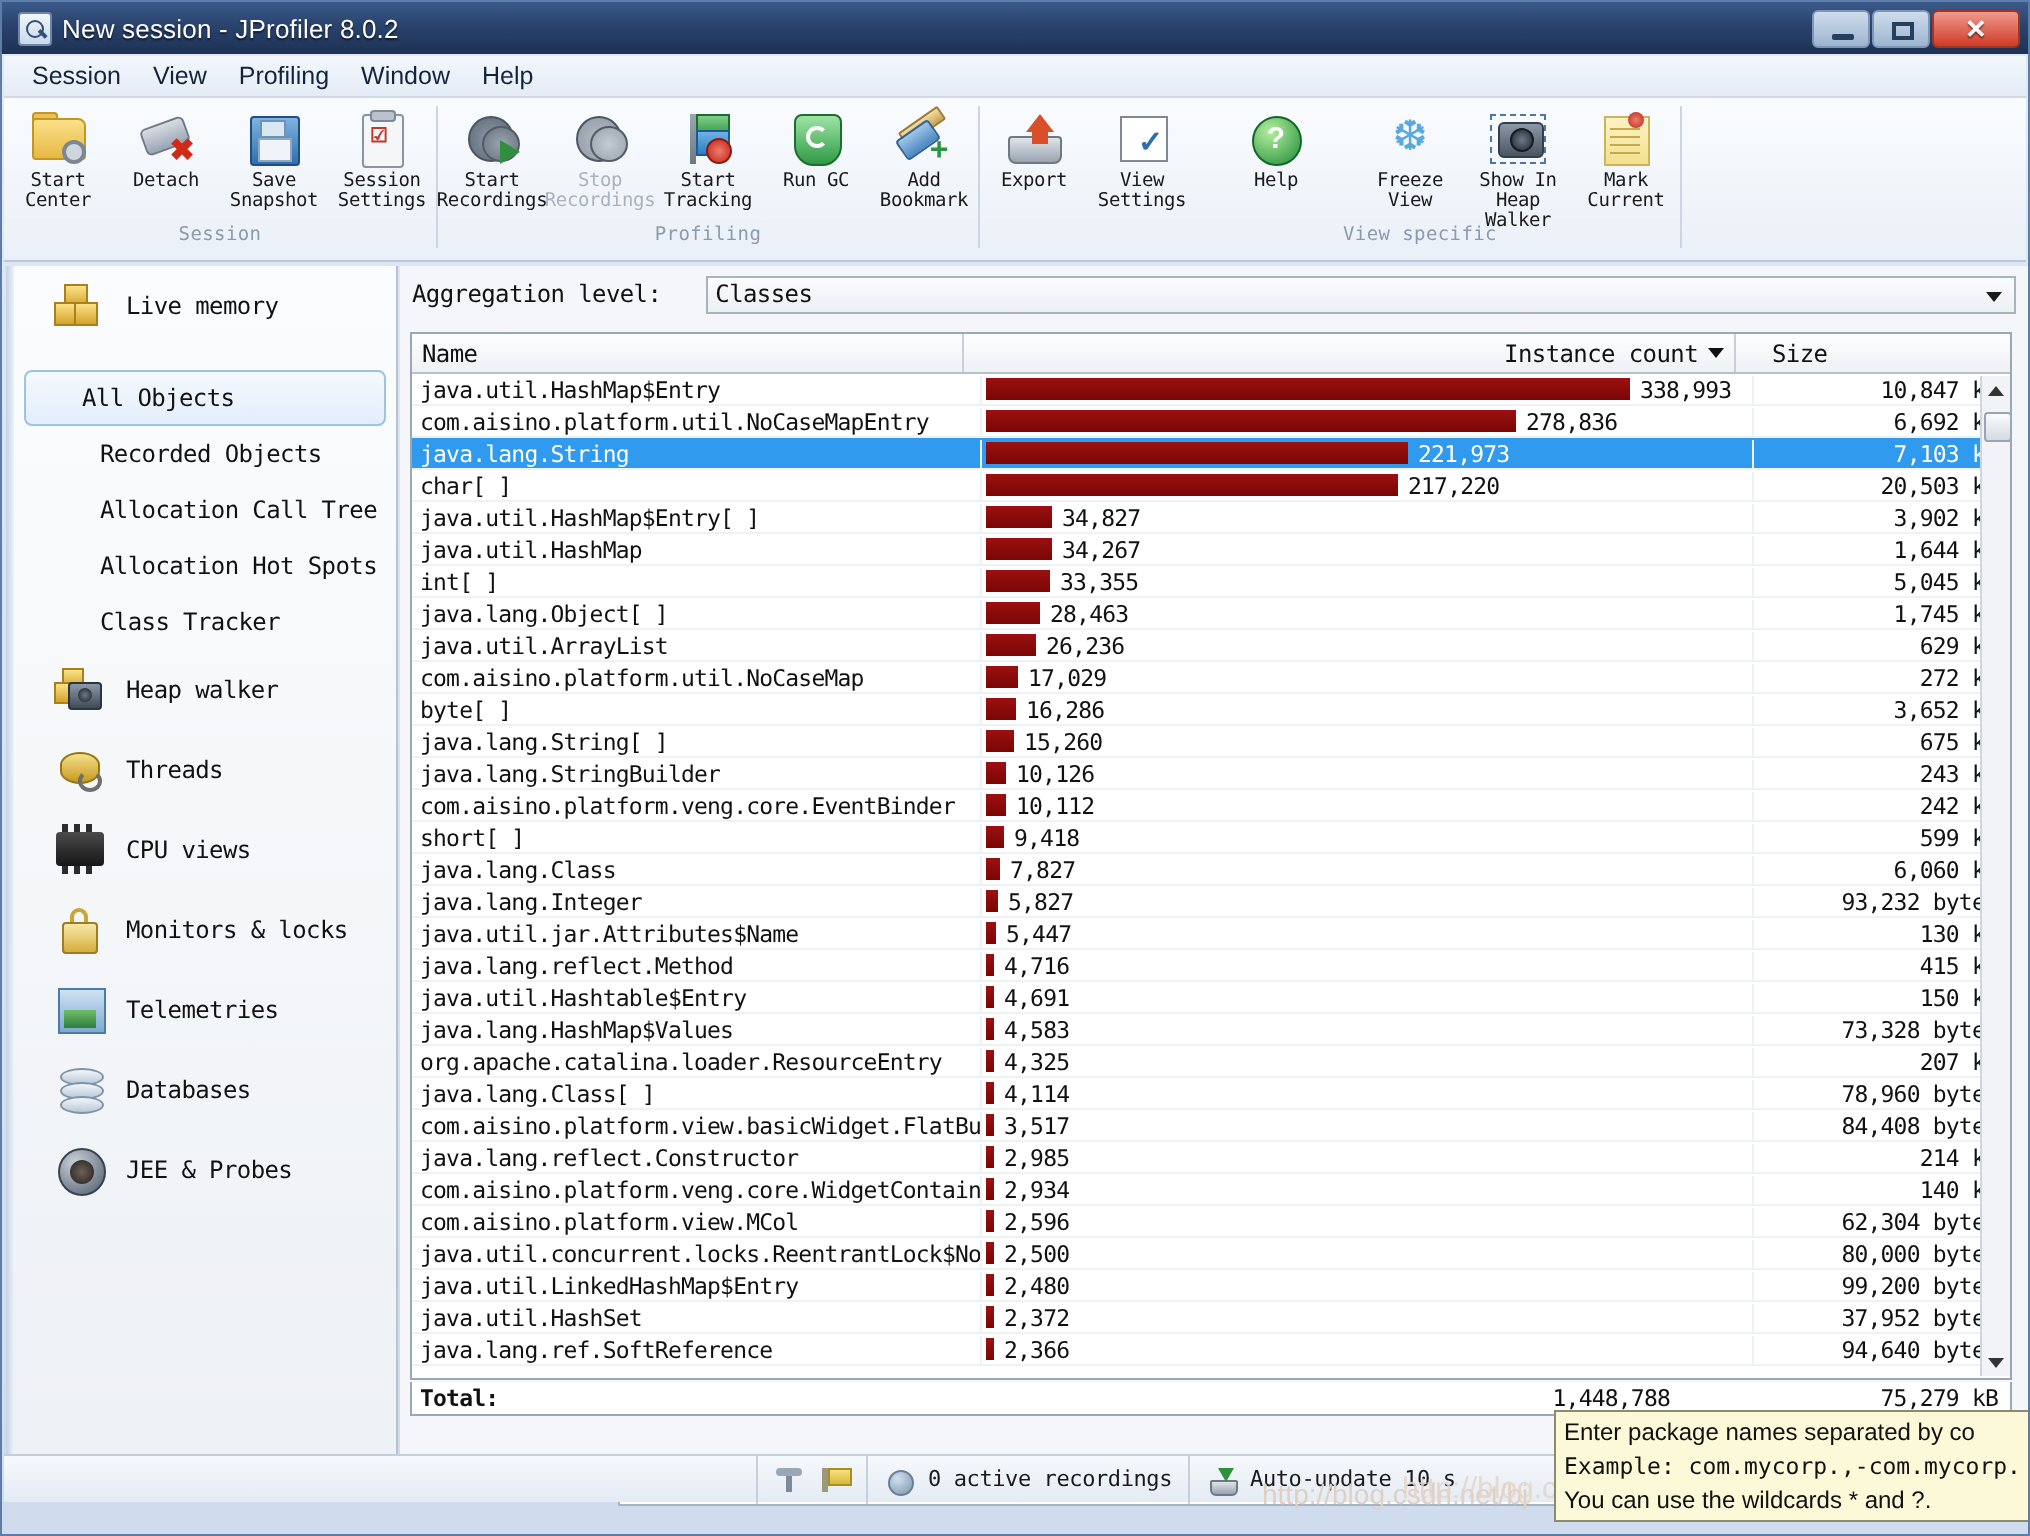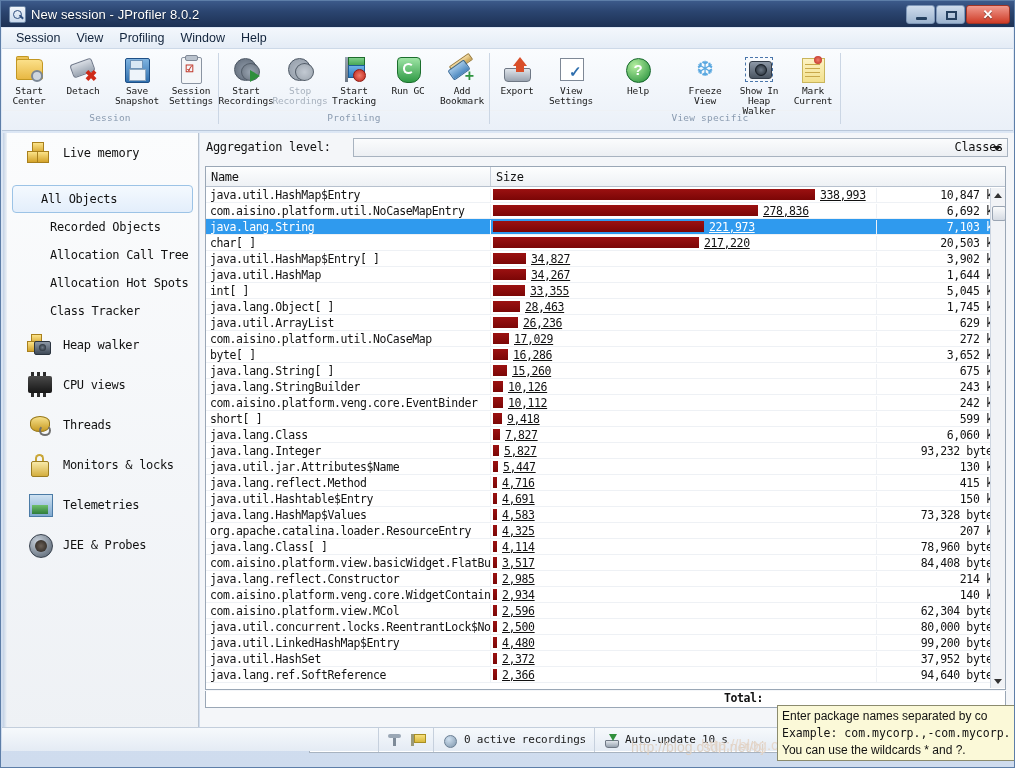--- a/index.html
+++ b/index.html
@@ -136,56 +136,56 @@
     background:radial-gradient(circle at 35% 30%,#c9d2dc,#4e5a68);border:1px solid #39424e;}
   .i-jee:after{content:"";position:absolute;left:5px;top:5px;width:12px;height:12px;border-radius:50%;
     background:radial-gradient(#6b6158,#241f1b);}
 
   
   .main{position:absolute;left:199px;top:132px;width:814px;height:600px;
     background:#f4f6f9;box-sizing:border-box;}
   .agg-row{display:flex;align-items:center;height:24px;padding:4px 6px 0 6px;box-sizing:border-box;}
   .agg-label{font-size:12px;color:#111;font-family:"DejaVu Sans Mono",monospace;margin-right:22px;letter-spacing:-.3px;}
   .agg-combo{flex:1;height:19px;background:linear-gradient(#fbfcfd,#eceff3);
-    border:1px solid #a8b3c0;display:flex;align-items:center;padding:0 4px;box-sizing:border-box;position:relative;justify-content:flex-end;}
+    border:1px solid #a8b3c0;display:flex;align-items:center;padding:0 4px;box-sizing:border-box;position:relative;}
   .agg-combo .val{font-size:12px;color:#111;font-family:"DejaVu Sans Mono",monospace;letter-spacing:-.3px;}
   .agg-arrow{position:absolute;right:6px;top:7px;width:0;height:0;
     border-top:5px solid #1a1a1a;border-left:4.5px solid transparent;border-right:4.5px solid transparent;}
 
   .tablewrap{position:absolute;left:5px;top:33px;width:804px;height:660px;}
   .tbl{position:absolute;left:0;top:0;width:801px;height:524px;
     border:1px solid #9aa7b6;background:#fff;box-sizing:border-box;overflow:hidden;}
   .thead{display:flex;height:20px;background:linear-gradient(#fdfefe,#eef1f5);
-    border-bottom:1px solid #b7c1ce;box-sizing:border-box;}
+    border-bottom:1px solid #b7c1ce;box-sizing:border-box;gap:13px;}
   .th{font-size:12px;color:#111;font-family:"DejaVu Sans Mono",monospace;
     display:flex;align-items:center;padding:0 5px;box-sizing:border-box;letter-spacing:-.3px;}
   .th.name{width:285px;border-right:1px solid #c7cfda;}
   .th.count{width:386px;border-right:1px solid #c7cfda;position:relative;}
   .th.size{width:128px;}
   .sortarrow{width:0;height:0;border-top:5px solid #111;border-left:4px solid transparent;
     border-right:4px solid transparent;margin-left:5px;}
   .rows{position:absolute;left:0;top:20px;right:0;bottom:0;overflow:hidden;}
   .row{display:flex;height:16px;align-items:center;box-sizing:border-box;
     border-bottom:1px solid #eef1f5;}
   .row.sel{background:#2f9aee;}
   .cell-name{width:285px;font-size:11.5px;color:#111;font-family:"DejaVu Sans Mono",monospace;
     padding-left:4px;box-sizing:border-box;white-space:nowrap;overflow:hidden;letter-spacing:-.4px;
     border-right:1px solid #eef1f5;}
   .row.sel .cell-name{color:#fff;}
   .cell-count{width:386px;position:relative;display:flex;align-items:center;
     padding-left:2px;box-sizing:border-box;border-right:1px solid #eef1f5;}
   .bar{height:11px;background:linear-gradient(#9b1111,#7b0606);flex:0 0 auto;}
-  .cnum{font-size:11.5px;color:#111;font-family:"DejaVu Sans Mono",monospace;margin-left:5px;letter-spacing:-.4px;text-decoration:underline;}
+  .cnum{font-size:11.5px;color:#111;font-family:"DejaVu Sans Mono",monospace;margin-left:5px;letter-spacing:-.4px;}
   .row.sel .cnum{color:#fff;}
   .cell-size{width:128px;font-size:11.5px;color:#111;font-family:"DejaVu Sans Mono",monospace;
     text-align:right;padding-right:6px;box-sizing:border-box;letter-spacing:-.4px;}
   .row.sel .cell-size{color:#fff;}
 
   .totalrow{position:absolute;left:0;top:525px;width:801px;height:17px;
-    border:1px solid #9aa7b6;border-top:none;background:#fff;display:flex;align-items:flex-end;box-sizing:border-box;flex-direction:column;}
+    border:1px solid #9aa7b6;border-top:none;background:#fff;display:flex;align-items:center;box-sizing:border-box;}
   .t-name{width:285px;font-size:11.5px;font-weight:bold;color:#111;
     font-family:"DejaVu Sans Mono",monospace;padding-left:4px;box-sizing:border-box;letter-spacing:-.4px;}
   .t-count{width:386px;font-size:11.5px;color:#111;font-family:"DejaVu Sans Mono",monospace;
     text-align:right;padding-right:42px;box-sizing:border-box;letter-spacing:-.4px;}
   .t-size{width:128px;font-size:11.5px;color:#111;font-family:"DejaVu Sans Mono",monospace;
     text-align:right;padding-right:6px;box-sizing:border-box;letter-spacing:-.4px;}
 
   
   .vsb{position:absolute;right:0;top:21px;width:14px;bottom:1px;background:#f1f3f6;border-left:1px solid #cdd5e0;}
   .vsb .arr{width:14px;height:14px;position:relative;}
@@ -460,59 +460,69 @@
           <div class="cube" style="left:4px;top:0;width:9px;height:9px"></div>
           <div class="cube" style="left:0px;top:7px;width:9px;height:9px"></div>
         </div>
         <div class="i-camsm"></div>
       </div>
       <div class="gl">Heap walker</div>
     </div>
 
     <div class="side-group">
       <div class="gi">
+        <div class="i-spool sq">
+            <div class="i-spool-b"></div>
+            <div class="i-spool-w"></div>
+          </div>
+      </div>
+      <div class="gl">Threads</div>
+    </div>
+
+    <div class="side-group">
+      <div class="gi">
         <div class="i-chip sq">
           <span style="left:3px;top:-4px"></span>
             <span style="left:9px;top:-4px"></span>
             <span style="left:15px;top:-4px"></span>
           <span style="left:3px;bottom:-4px"></span>
             <span style="left:9px;bottom:-4px"></span>
             <span style="left:15px;bottom:-4px"></span>
         </div>
       </div>
       <div class="gl">CPU views</div>
     </div>
 
     <div class="side-group">
       <div class="gi">
-        <div class="i-spool sq">
-            <div class="i-spool-b"></div>
-            <div class="i-spool-w"></div>
-          </div>
-      </div>
-      <div class="gl">Threads</div>
-    </div>
-
-    <div class="side-group">
-      <div class="gi">
         <div class="i-lock-s"></div>
           <div class="i-lock-b"></div>
       </div>
       <div class="gl">Monitors &amp; locks</div>
     </div>
 
     <div class="side-group">
       <div class="gi">
         <div class="i-tele sq">
             <i></i>
           </div>
       </div>
       <div class="gl">Telemetries</div>
     </div>
 
+    <div class="side-group">
+      <div class="gi">
+        <div class="i-db sq">
+          <span style="top:0"></span>
+            <span style="top:7px"></span>
+            <span style="top:14px"></span>
+        </div>
+      </div>
+      <div class="gl">Databases</div>
+    </div>
 
     <div class="side-group">
       <div class="gi">
         <div class="i-jee sq"></div>
       </div>
       <div class="gl">JEE &amp; Probes</div>
     </div>
   </div>
 
   <div class="main">
@@ -524,20 +534,24 @@
         <div class="agg-arrow"></div>
       </div>
     </div>
 
     <div class="tablewrap">
       <div class="tbl">
         <div class="thead">
           <div class="th name">
               <span>Name</span>
             </div>
+          <div class="th count">
+            <span style="margin-left:auto">Instance count</span>
+            <span class="sortarrow"></span>
+          </div>
           <div class="th size">
               <span>Size</span>
             </div>
         </div>
         <div class="rows" id="rows">
             <div class="row">
               <div class="cell-name">java.util.HashMap$Entry</div>
               <div class="cell-count">
                 <div class="bar" style="width: 322px;"></div>
                 <div class="cnum">338,993</div>
@@ -757,21 +771,21 @@
               <div class="cell-count">
                 <div class="bar" style="width: 4px;"></div>
                 <div class="cnum">2,500</div>
               </div>
               <div class="cell-size">80,000 bytes</div>
             </div>
             <div class="row">
               <div class="cell-name">java.util.LinkedHashMap$Entry</div>
               <div class="cell-count">
                 <div class="bar" style="width: 4px;"></div>
-                <div class="cnum">4,480</div>
+                <div class="cnum">2,480</div>
               </div>
               <div class="cell-size">99,200 bytes</div>
             </div>
             <div class="row">
               <div class="cell-name">java.util.HashSet</div>
               <div class="cell-count">
                 <div class="bar" style="width: 4px;"></div>
                 <div class="cnum">2,372</div>
               </div>
               <div class="cell-size">37,952 bytes</div>

